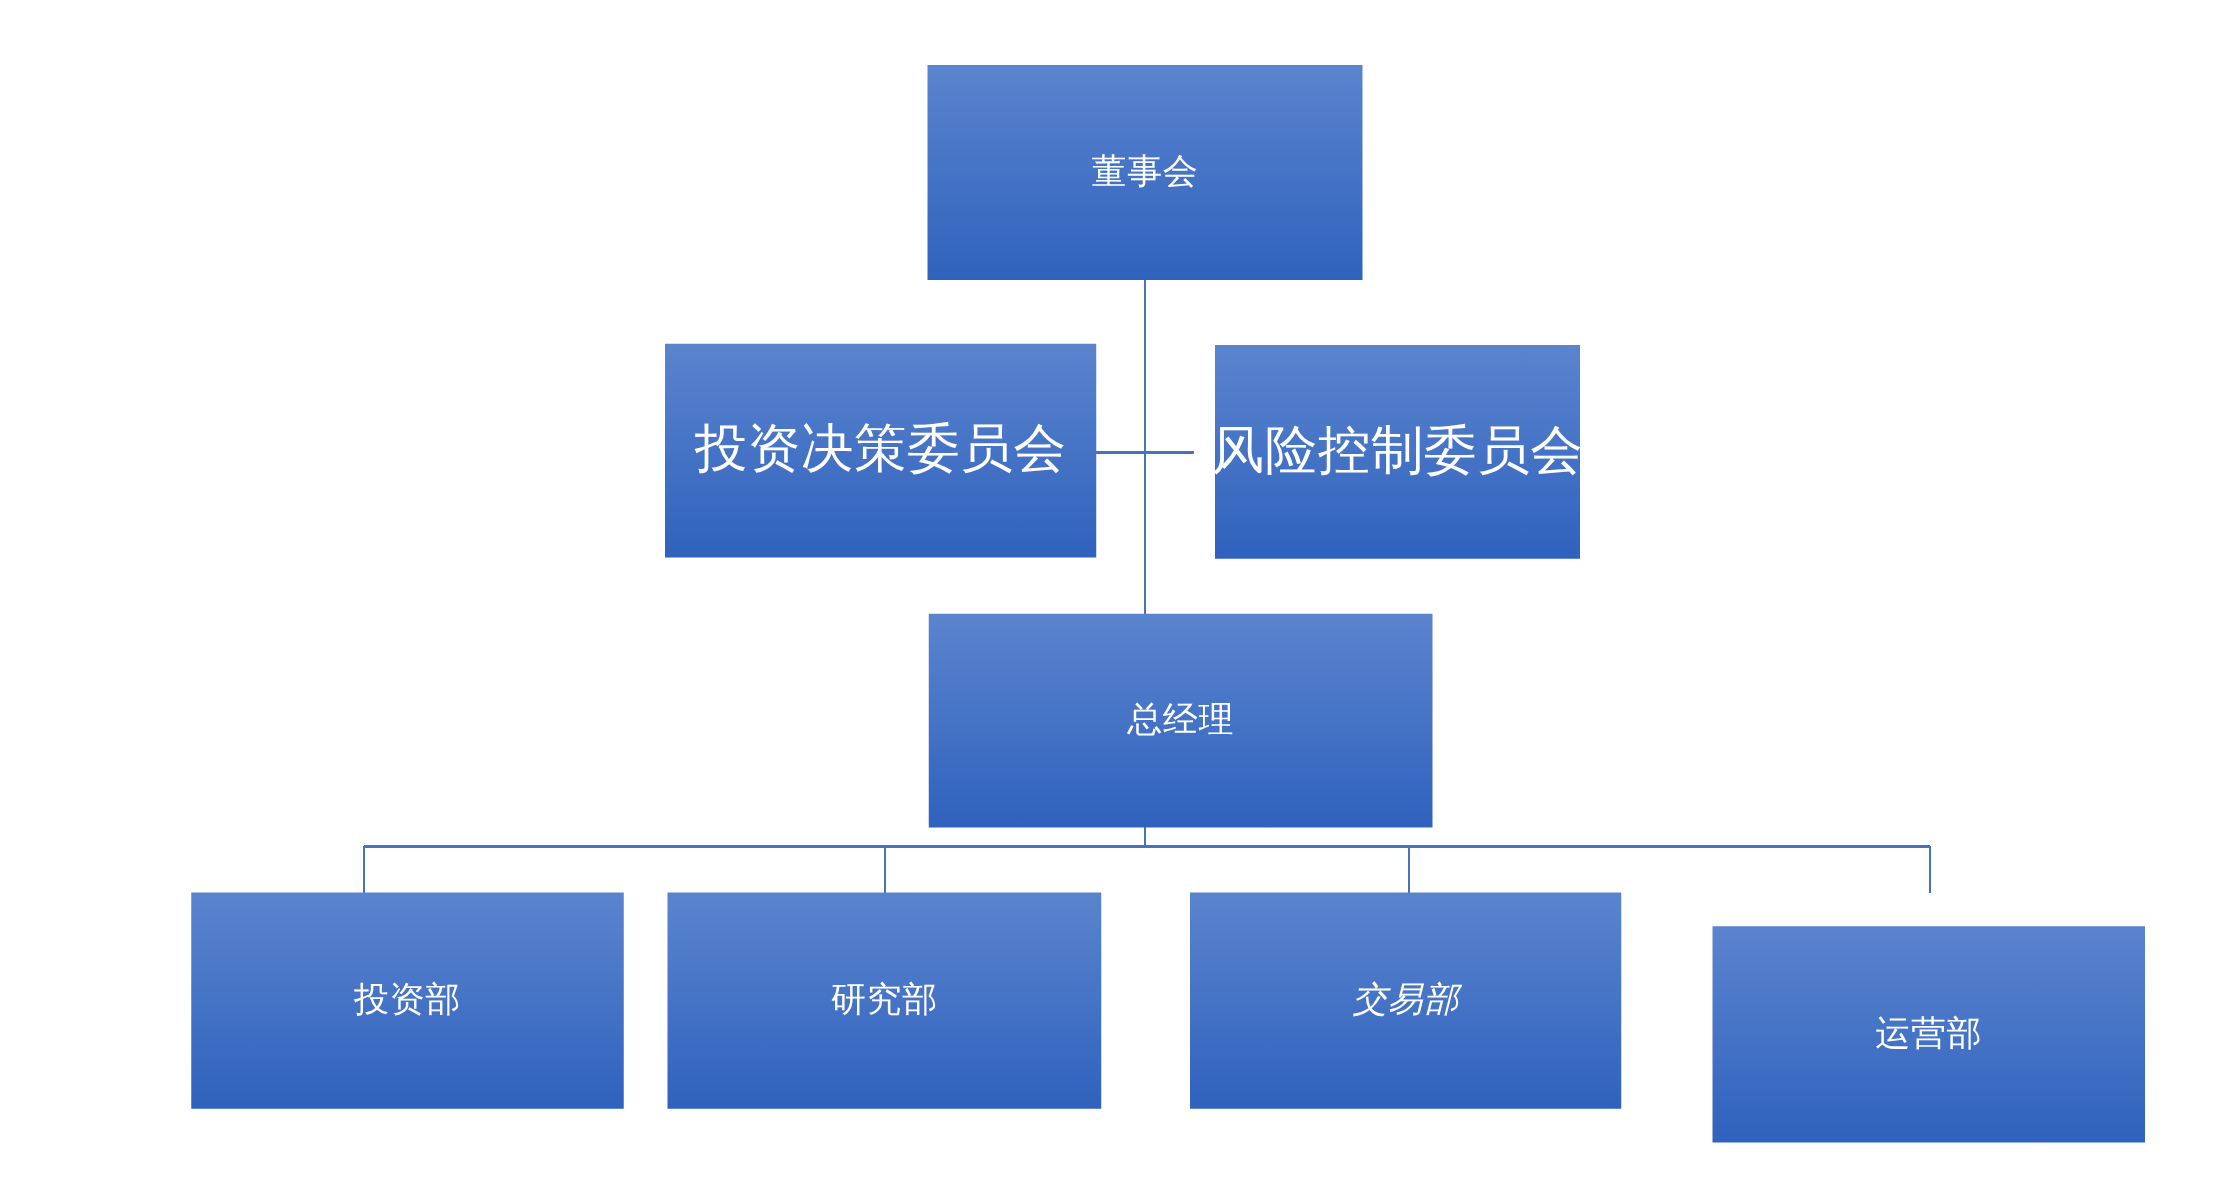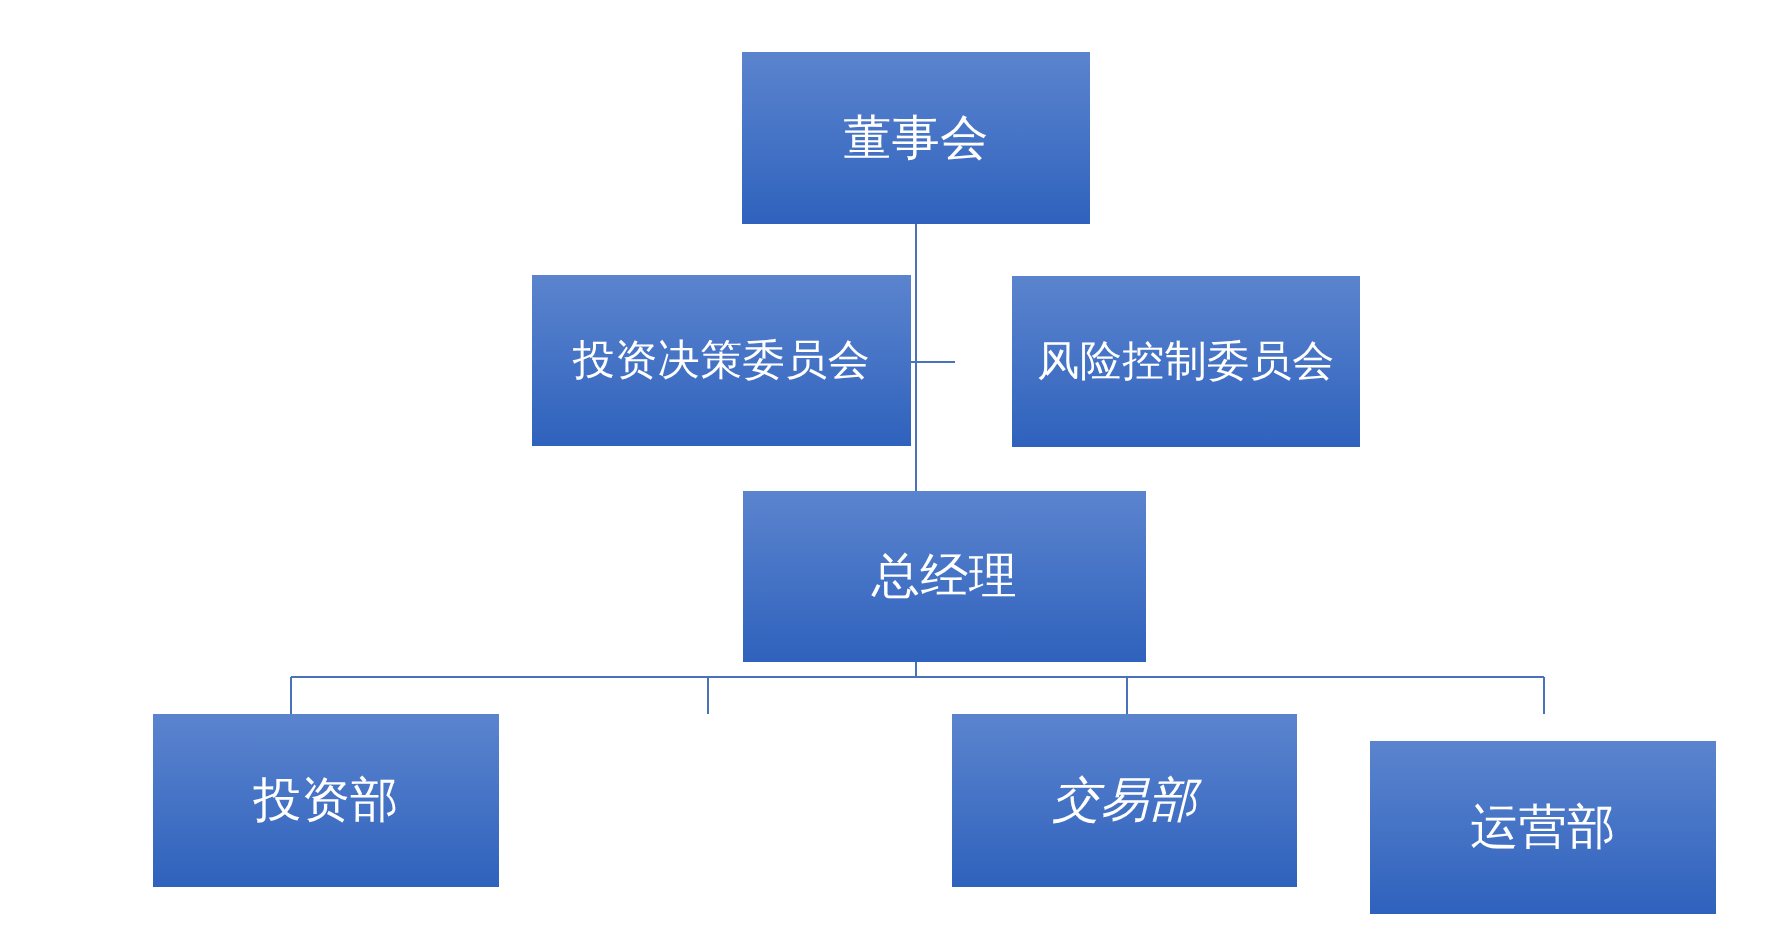--- a/index.html
+++ b/index.html
@@ -40,21 +40,21 @@
     color: #ffffff;
     text-align: center;
     line-height: 1.05;
     white-space: nowrap;
     letter-spacing: 0.5px;
   }
   .node .node-label {
     display: block;
     padding: 0 6px;
   }
-  .f-large  { font-size: 48px; }
+  .f-large  { font-size: 28px; }
   .f-medium { font-size: 42px; }
 </style>
 </head>
 <body>
 
 <div id="canvas">
 
   <svg id="connectors" viewBox="0 0 1771 943" width="1771" height="943" xmlns="http://www.w3.org/2000/svg">
     <g id="connector-group" fill="none" stroke="#4a72ba" stroke-width="2" shape-rendering="crispEdges">
         <line x1="916" y1="224" x2="916" y2="653"></line>
@@ -65,36 +65,39 @@
         <line x1="708" y1="677" x2="708" y2="714"></line>
         <line x1="1127" y1="677" x2="1127" y2="714"></line>
         <line x1="1544" y1="677" x2="1544" y2="714"></line>
       </g>
   </svg>
 
   <div class="node f-large" style="left: 742px; top: 52px; width: 348px; height: 172px; background: linear-gradient(rgb(91, 132, 206) 0%, rgb(47, 98, 189) 100%); color: rgb(255, 255, 255);">
     <span class="node-label">董事会</span>
   </div>
 
-  <div class="node f-medium" style="left: 532px; top: 275px; width: 379px; height: 171px; background: linear-gradient(rgb(91, 132, 206) 0%, rgb(47, 98, 189) 100%); color: rgb(255, 255, 255); font-family: Liberation Serif, serif;">
+  <div class="node f-medium" style="left: 532px; top: 275px; width: 345px; height: 171px; background: linear-gradient(rgb(91, 132, 206) 0%, rgb(47, 98, 189) 100%); color: rgb(255, 255, 255); font-family: Liberation Serif, serif;">
     <span class="node-label">投资决策委员会</span>
   </div>
 
-  <div class="node f-medium" style="left: 1012px; top: 276px; width: 348px; height: 171px; background: linear-gradient(rgb(91, 132, 206) 0%, rgb(47, 98, 189) 100%); color: rgb(255, 255, 255);">
+  <div class="node f-medium" style="left: 972px; top: 276px; width: 292px; height: 171px; background: linear-gradient(rgb(91, 132, 206) 0%, rgb(47, 98, 189) 100%); color: rgb(255, 255, 255);">
     <span class="node-label">风险控制委员会</span>
   </div>
 
   <div class="node f-large" style="left: 743px; top: 491px; width: 403px; height: 171px; background: linear-gradient(rgb(91, 132, 206) 0%, rgb(47, 98, 189) 100%); color: rgb(255, 255, 255);">
     <span class="node-label">总经理</span>
   </div>
 
   <div class="node f-large" style="left: 117px; top: 714px; width: 346px; height: 173px; background: linear-gradient(rgb(91, 132, 206) 0%, rgb(47, 98, 189) 100%); color: rgb(255, 255, 255); margin-left: 36px;">
     <span class="node-label">投资部</span>
   </div>
 
+  <div class="node f-large" style="left: 534px; top: 714px; width: 347px; height: 173px; background: linear-gradient(rgb(91, 132, 206) 0%, rgb(47, 98, 189) 100%); color: rgb(255, 255, 255);">
+    <span class="node-label">研究部</span>
+  </div>
 
   <div class="node f-large" style="left: 952px; top: 714px; width: 345px; height: 173px; background: linear-gradient(rgb(91, 132, 206) 0%, rgb(47, 98, 189) 100%); color: rgb(255, 255, 255); font-style: italic;">
     <span class="node-label">交易部</span>
   </div>
 
   <div class="node f-large" style="left: 1370px; top: 713px; width: 346px; height: 173px; background: linear-gradient(rgb(91, 132, 206) 0%, rgb(47, 98, 189) 100%); color: rgb(255, 255, 255); margin-top: 28px;">
     <span class="node-label">运营部</span>
   </div>
 
 </div>

